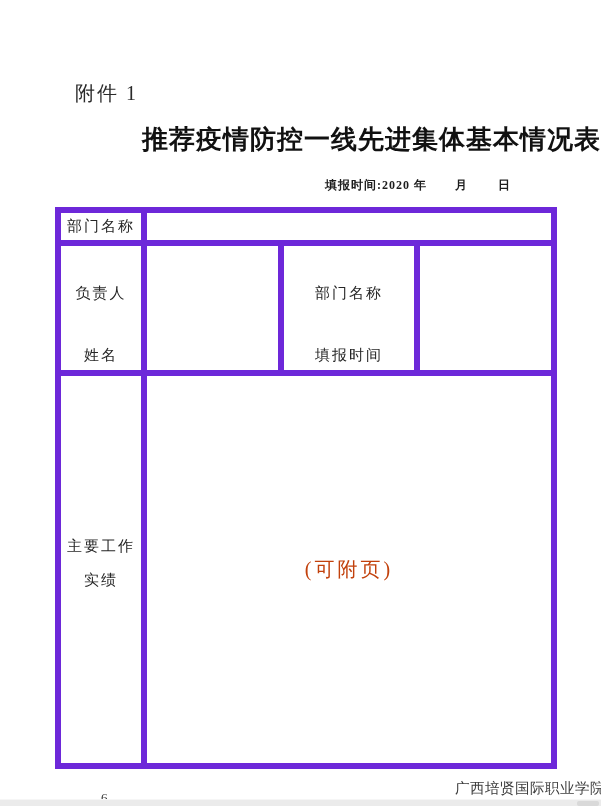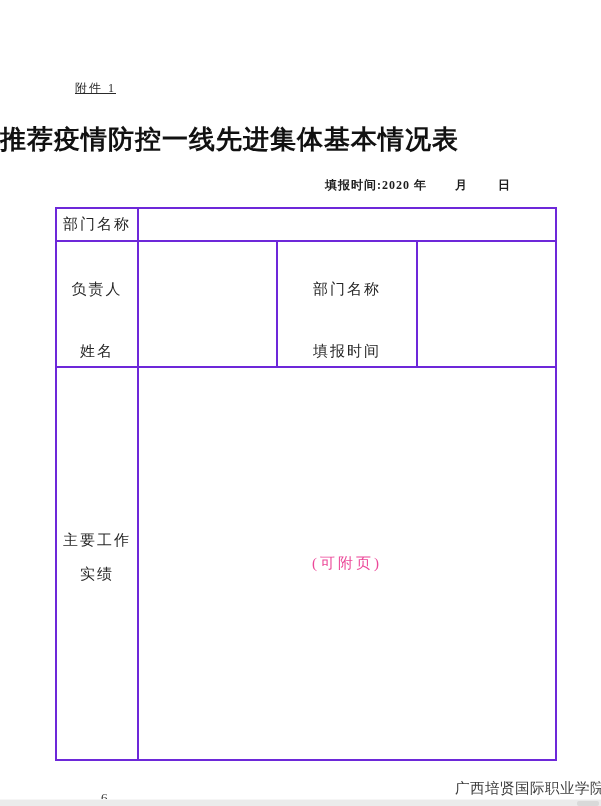--- a/index.html
+++ b/index.html
@@ -9,31 +9,30 @@
     height: 806px;
     background: #ffffff;
     font-family: "Liberation Serif", serif;
     color: #222;
     overflow: hidden;
   }
   .attachment {
     position: absolute;
     left: 75px;
     top: 80px;
-    font-size: 12px;
+    font-size: 20px;
     letter-spacing: 2px;
     color: #2a2a2a;
-    text-decoration: underline;
   }
   .title {
     position: absolute;
     left: 0;
     right: 0;
     top: 122px;
-    text-align: left;
+    text-align: right;
     font-size: 26px;
     font-weight: bold;
     letter-spacing: 1px;
     color: #111;
   }
   .date-line {
     position: absolute;
     left: 325px;
     top: 177px;
     font-size: 12px;
@@ -47,21 +46,21 @@
 
   table.form-table {
     position: absolute;
     left: 55px;
     top: 207px;
     width: 502px;
     border-collapse: collapse;
     table-layout: fixed;
   }
   .form-table td {
-    border: 2px solid #6d28d9;
+    border: 6px solid #6d28d9;
     padding: 0;
     text-align: center;
     vertical-align: middle;
     font-size: 15px;
     letter-spacing: 2px;
     color: #262626;
   }
   .col-label { width: 80px; }
   .col-v1 { width: 170px; }
   .col-l2 { width: 87px; }
@@ -71,23 +70,23 @@
   tr.row-leader { height: 64px; }
   tr.row-awards { height: 88px; }
   tr.row-perf { height: 393px; }
 
   .line2-30 div { line-height: 30px; margin-top: 32px; }
   .line2-35 div { line-height: 35px; }
   .line2-34 div { line-height: 34px; }
   td.perf-label { padding-bottom: 14px; }
 
   .note {
-    font-size: 15px;
+    font-size: 20px;
     letter-spacing: 3px;
-    color: #ec4899;
+    color: #c2410c;
   }
   .page-number {
     position: absolute;
     left: 101px;
     top: 790px;
     font-size: 13px;
     color: #333;
     z-index: 2;
   }
   .watermark {

